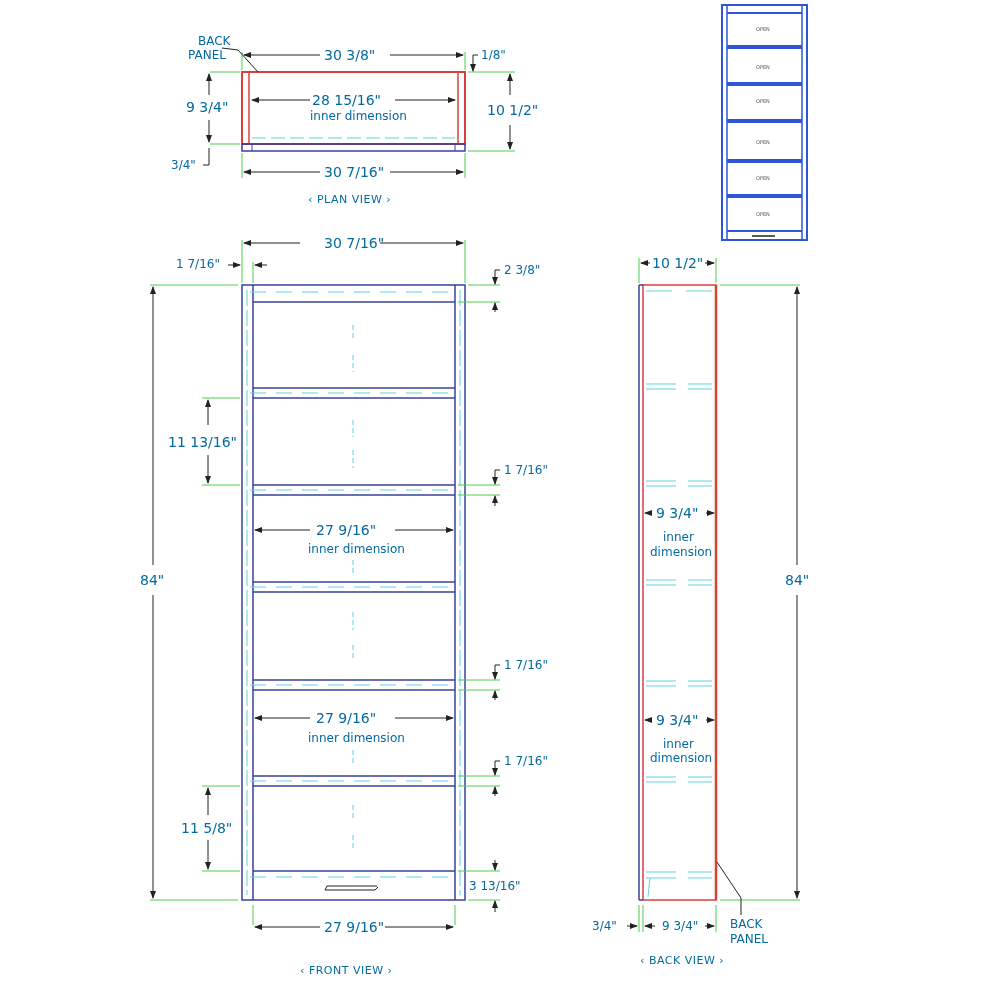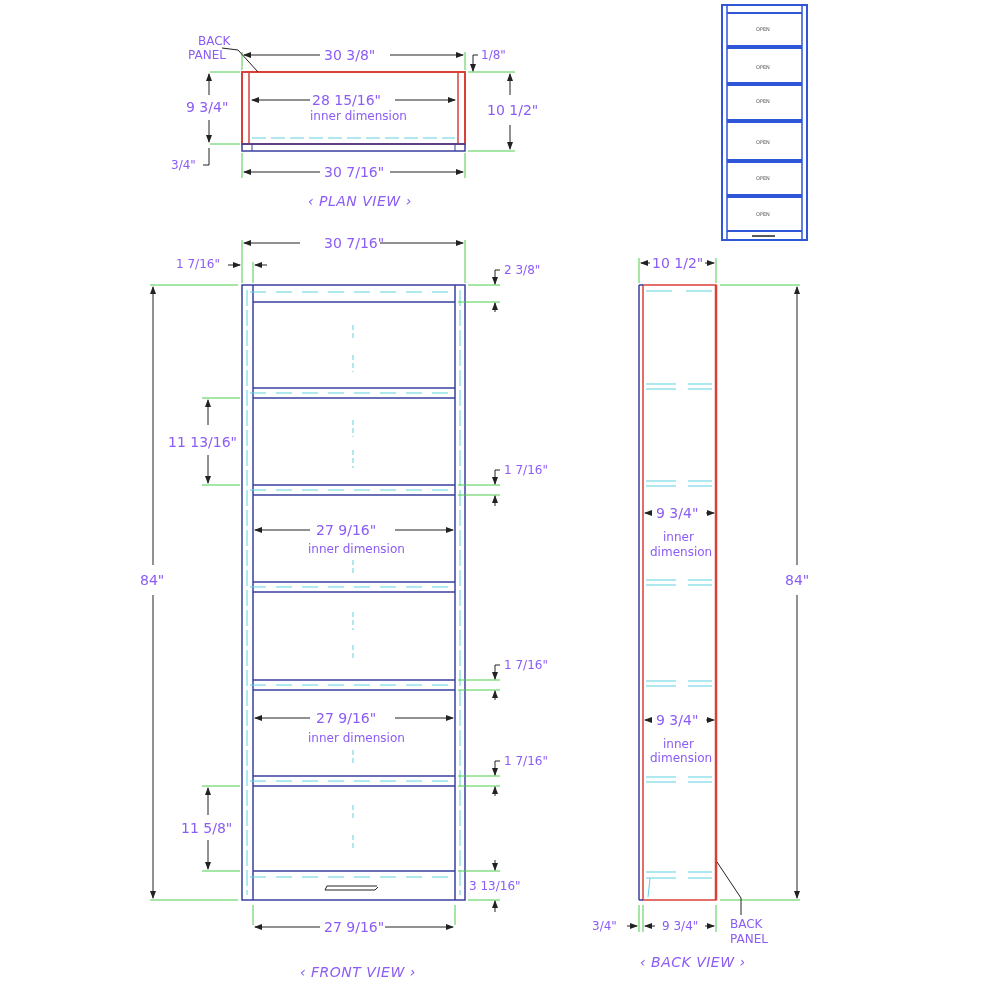--- a/index.html
+++ b/index.html
@@ -1,21 +1,21 @@
 <!DOCTYPE html>
 <html><head>
 <meta charset="utf-8">
 <style>
   html,body{margin:0;padding:0;background:#fff;}
   body{width:1000px;height:1000px;position:relative;overflow:hidden;font-family:"DejaVu Sans",sans-serif;}
   svg{position:absolute;left:0;top:0;}
-  .lbl{position:absolute;font-family:"DejaVu Sans",sans-serif;color:#8b5cf6;white-space:nowrap;line-height:1;}
+  .lbl{position:absolute;font-family:"DejaVu Sans",sans-serif;color:#0369a1;white-space:nowrap;line-height:1;}
   .dim{font-size:14px;}
   .small{font-size:12px;}
-  .title{font-size:14px;letter-spacing:0.5px;font-style:italic;}
+  .title{font-size:11px;letter-spacing:0.5px;}
   .open{position:absolute;font-size:5px;color:#555;font-family:"DejaVu Sans",sans-serif;}
 </style>
 </head>
 <body>
 
 <svg width="1000" height="1000" viewBox="0 0 1000 1000">
   <defs>
     <marker id="arr" markerWidth="8" markerHeight="6" refX="7" refY="3" orient="auto-start-reverse">
       <path d="M0,0 L8,3 L0,6 z" fill="#222"></path>
     </marker>

